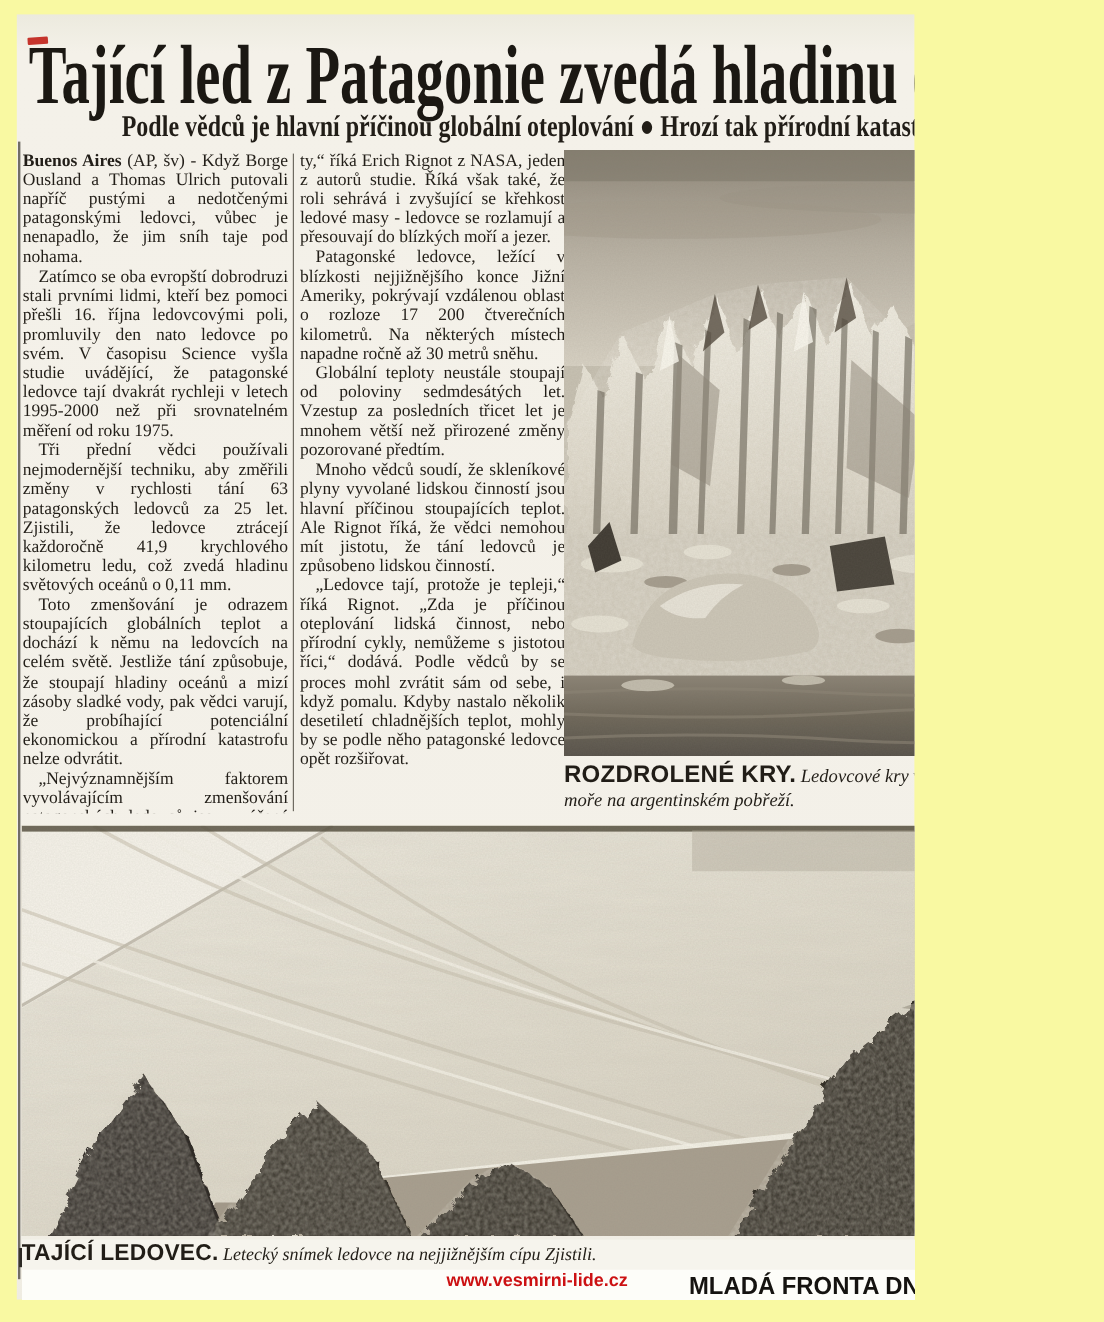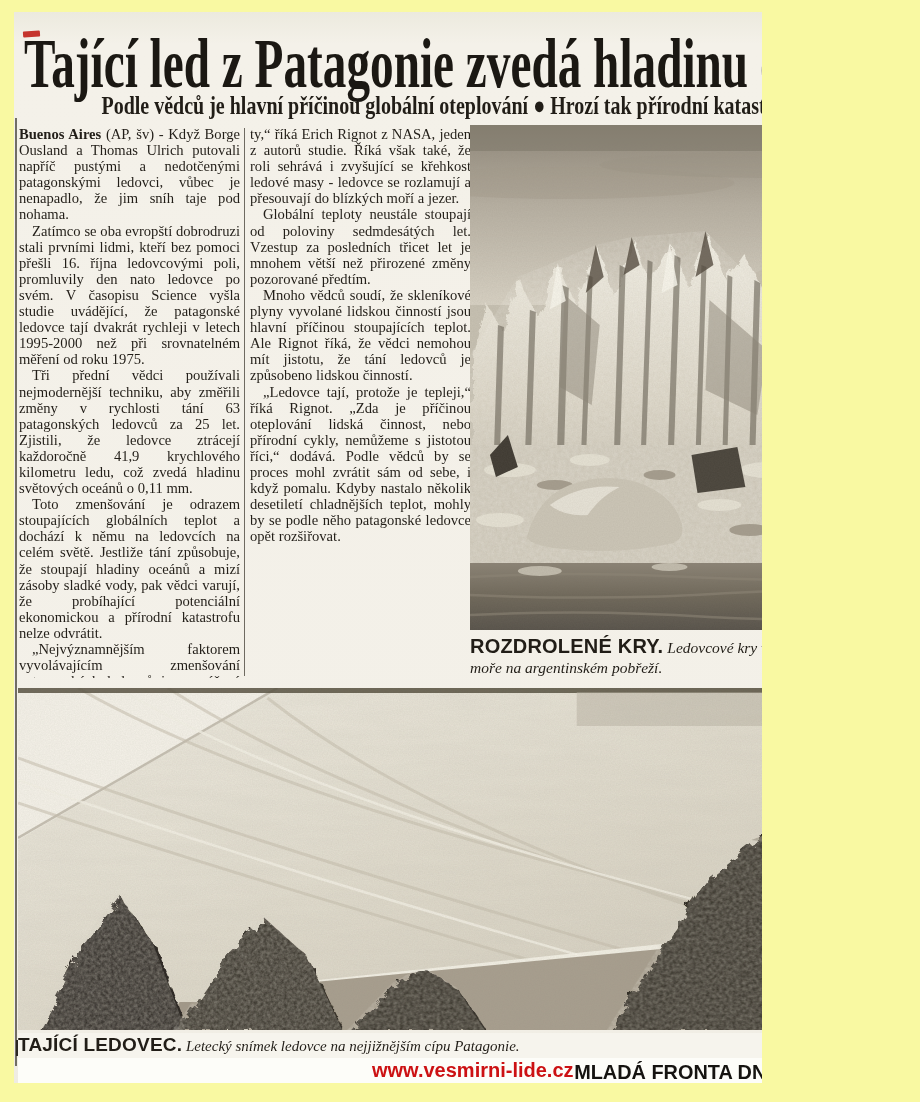--- a/index.html
+++ b/index.html
@@ -50,21 +50,21 @@
   .credit{font-weight:bold;font-size:19px;}
   .credit-abs{position:absolute;right:0;bottom:1px;}
 
   .caption-bottom{left:4px;top:1021px;width:886px;height:25px;font-size:15px;line-height:24px;background:#f6f4ed;}
   .caption-bottom .cap-lead{font-size:19px;}
   .caption-bottom .credit-abs{right:4px;bottom:3px;}
 
   .footer{position:absolute;left:4px;top:1046px;width:886px;height:26px;background:#fdfdf9;}
   .footer-url{
     position:absolute;left:354px;top:1px;
-    font-family:"Liberation Sans", sans-serif;font-weight:bold;font-size:20px;color:#cc1113;
+    font-family:"Liberation Sans", sans-serif;font-weight:bold;font-size:15px;color:#cc1113;
   }
   .footer-src{
     position:absolute;right:2px;top:2px;
     font-family:"Liberation Sans", sans-serif;font-weight:bold;font-size:20.5px;color:#151310;
     transform:scaleX(.97);transform-origin:100% 50%;white-space:nowrap;
   }
 </style>
 </head>
 <body>
 
@@ -83,20 +83,21 @@
     <div class="col col-1">
       <p class="noindent"><span class="dateline">Buenos Aires</span><span> (AP, šv) - Když Borge Ousland a Thomas Ulrich putovali napříč pustými a nedotčenými patagonskými ledovci, vůbec je nenapadlo, že jim sníh taje pod nohama.</span></p>
       <p>Zatímco se oba evropští dobrodruzi stali prvními lidmi, kteří bez pomoci přešli 16. října ledovcovými poli, promluvily den nato ledovce po svém. V časopisu Science vyšla studie uvádějící, že patagonské ledovce tají dvakrát rychleji v letech 1995-2000 než při srovnatelném měření od roku 1975.</p>
       <p>Tři přední vědci používali nejmodernější techniku, aby změřili změny v rychlosti tání 63 patagonských ledovců za 25 let. Zjistili, že ledovce ztrácejí každoročně 41,9 krychlového kilometru ledu, což zvedá hladinu světových oceánů o 0,11 mm.</p>
       <p>Toto zmenšování je odrazem stoupajících globálních teplot a dochází k němu na ledovcích na celém světě. Jestliže tání způsobuje, že stoupají hladiny oceánů a mizí zásoby sladké vody, pak vědci varují, že probíhající potenciální ekonomickou a přírodní katastrofu nelze odvrátit.</p>
       <p>„Nejvýznamnějším faktorem vyvolávajícím zmenšování patagonských ledovců jsou zvýšené teplo-</p>
     </div>
     <div class="col-divider"></div>
     <div class="col col-2">
       <p class="noindent">ty,“ říká Erich Rignot z NASA, jeden z autorů studie. Říká však také, že roli sehrává i zvyšující se křehkost ledové masy - ledovce se rozlamují a přesouvají do blízkých moří a jezer.</p>
+      <p>Patagonské ledovce, ležící v blízkosti nejjižnějšího konce Jižní Ameriky, pokrývají vzdálenou oblast o rozloze 17 200 čtverečních kilometrů. Na některých místech napadne ročně až 30 metrů sněhu.</p>
       <p>Globální teploty neustále stoupají od poloviny sedmdesátých let. Vzestup za posledních třicet let je mnohem větší než přirozené změny pozorované předtím.</p>
       <p>Mnoho vědců soudí, že skleníkové plyny vyvolané lidskou činností jsou hlavní příčinou stoupajících teplot. Ale Rignot říká, že vědci nemohou mít jistotu, že tání ledovců je způsobeno lidskou činností.</p>
       <p>„Ledovce tají, protože je tepleji,“ říká Rignot. „Zda je příčinou oteplování lidská činnost, nebo přírodní cykly, nemůžeme s jistotou říci,“ dodává. Podle vědců by se proces mohl zvrátit sám od sebe, i když pomalu. Kdyby nastalo několik desetiletí chladnějších teplot, mohly by se podle něho patagonské ledovce opět rozšiřovat.</p>
     </div>
   </div>
 
   <div class="photo photo-top">
     <svg viewBox="0 0 435 505" preserveAspectRatio="none">
       <defs>
         <linearGradient id="sky" x1="0" y1="0" x2="0" y2="1">
@@ -279,21 +280,21 @@
         <polygon filter="url(#rockn)" points="330,342 375,295 405,278 440,300 468,342"></polygon>
         <polygon filter="url(#rockn)" points="590,342 640,262 690,188 735,152 800,128 888,100 888,342"></polygon>
       </g>
       <polygon points="735,152 800,128 888,100 888,138 785,158" fill="#90897a" opacity=".55"></polygon>
 
       <rect x="0" y="0" width="888" height="342" filter="url(#grain2)" opacity=".5"></rect>
     </svg>
   </div>
 
   <div class="caption caption-bottom">
-    <b class="cap-lead">TAJÍCÍ LEDOVEC.</b><span class="cap-text"> Letecký snímek ledovce na nejjižnějším cípu Patagonie.</span>
+    <b class="cap-lead">TAJÍCÍ LEDOVEC.</b><span class="cap-text"> Letecký snímek ledovce na nejjižnějším cípu Zjistili.</span>
     <span class="credit credit-abs">FOTO: AP</span>
   </div>
 
   <div class="footer">
     <span class="footer-url">www.vesmirni-lide.cz</span>
     <span class="footer-src">MLADÁ FRONTA DNES 26.11. 2003</span>
   </div>
 
 </div>
 

